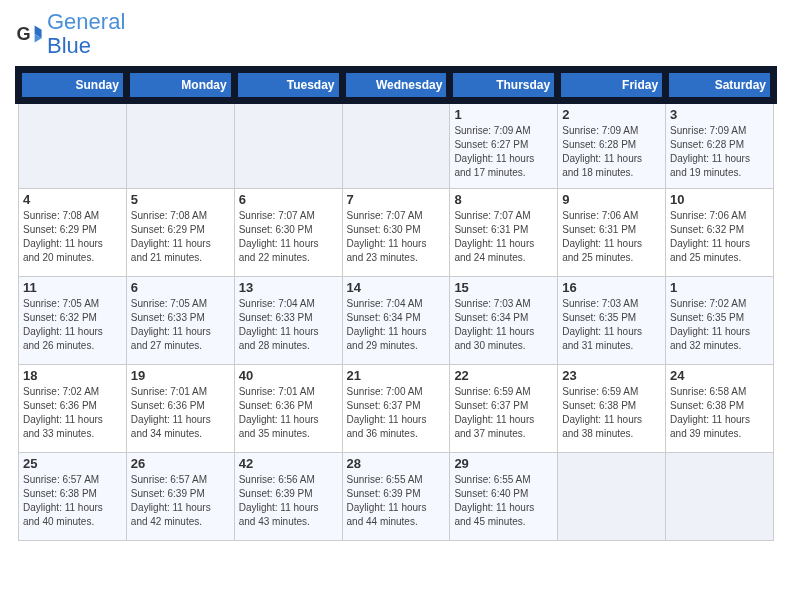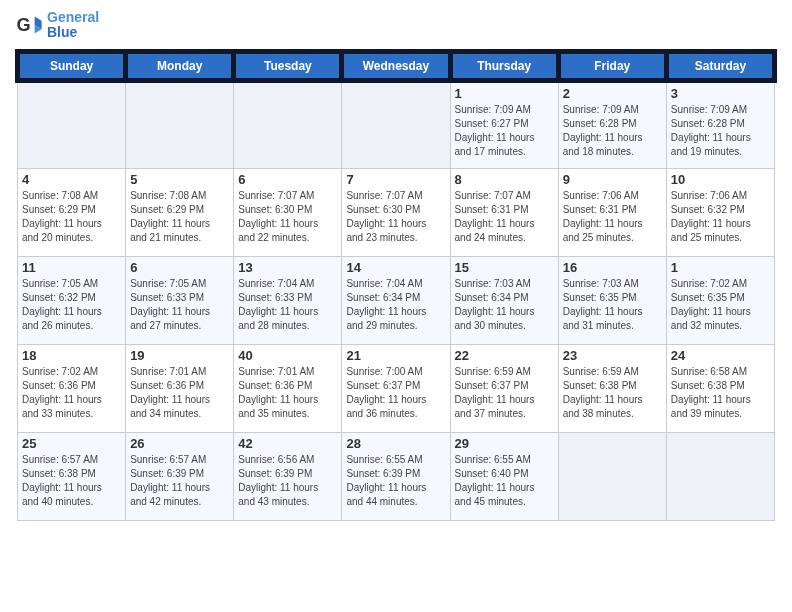--- a/index.html
+++ b/index.html
@@ -15,22 +15,22 @@
       justify-content: space-between;
       align-items: flex-start;
       margin-bottom: 8px;
     }
     .logo {
       display: flex;
       align-items: center;
       gap: 4px;
     }
     .logo-text {
-      font-size: 14px;
-      font-weight: bold;
+      font-size: 22px;
+      font-weight: normal;
       color: #333;
       line-height: 1.1;
     }
     .logo-text span {
       color: #4a90d9;
     }
     .logo-icon {
       width: 28px;
       height: 28px;
     }
@@ -50,22 +50,22 @@
       width: 100%;
       border-collapse: collapse;
       table-layout: fixed;
     }
     thead th {
       background: #2d6ec7;
       color: #fff;
       font-size: 12px;
       font-weight: bold;
       padding: 5px 4px;
-      text-align: center;
-      border: 5px solid #0f172a;
+      text-align: right;
+      border: 7px solid #0f172a;
     }
     tbody td {
       border: 1px solid #ccc;
       vertical-align: top;
       padding: 3px 4px;
       font-size: 9.5px;
       color: #333;
       height: 88px;
       background: #fff;
     }

